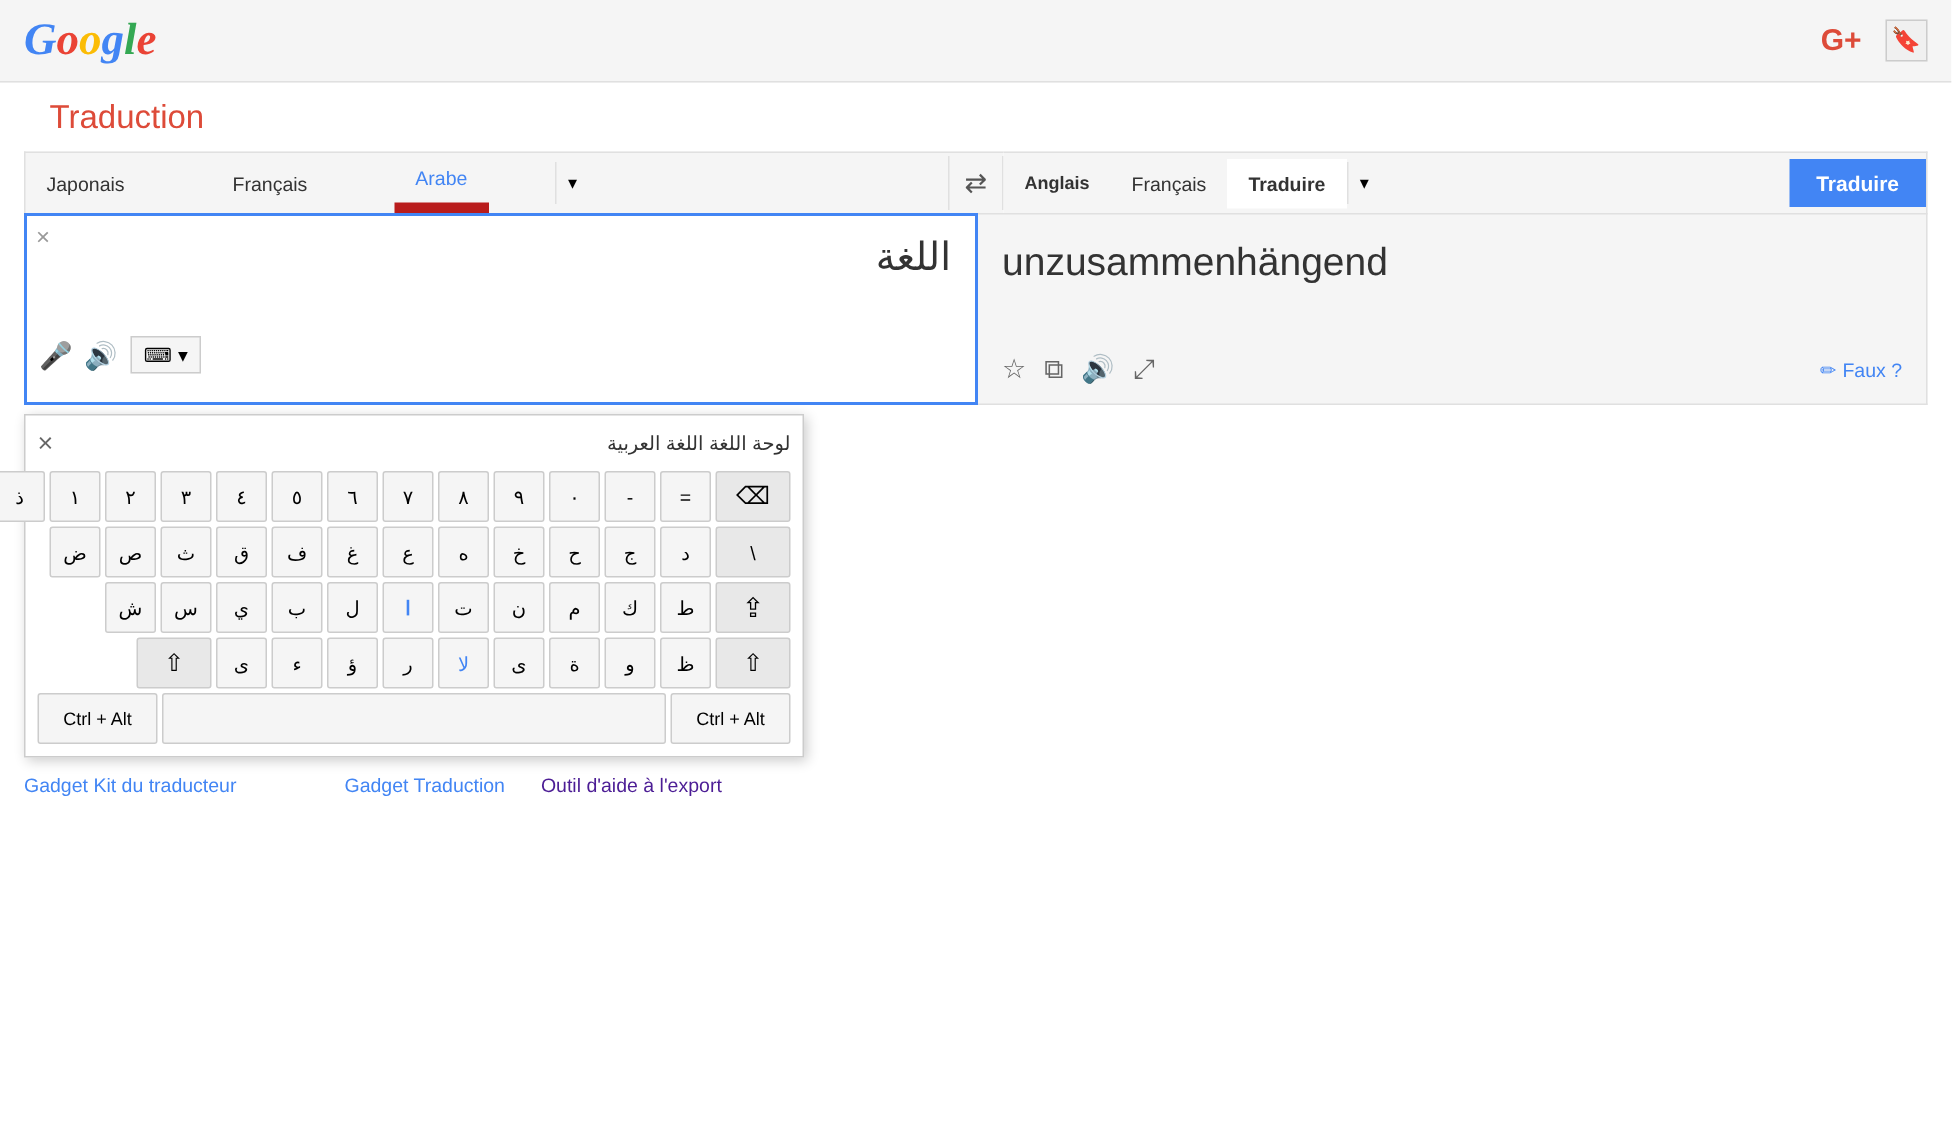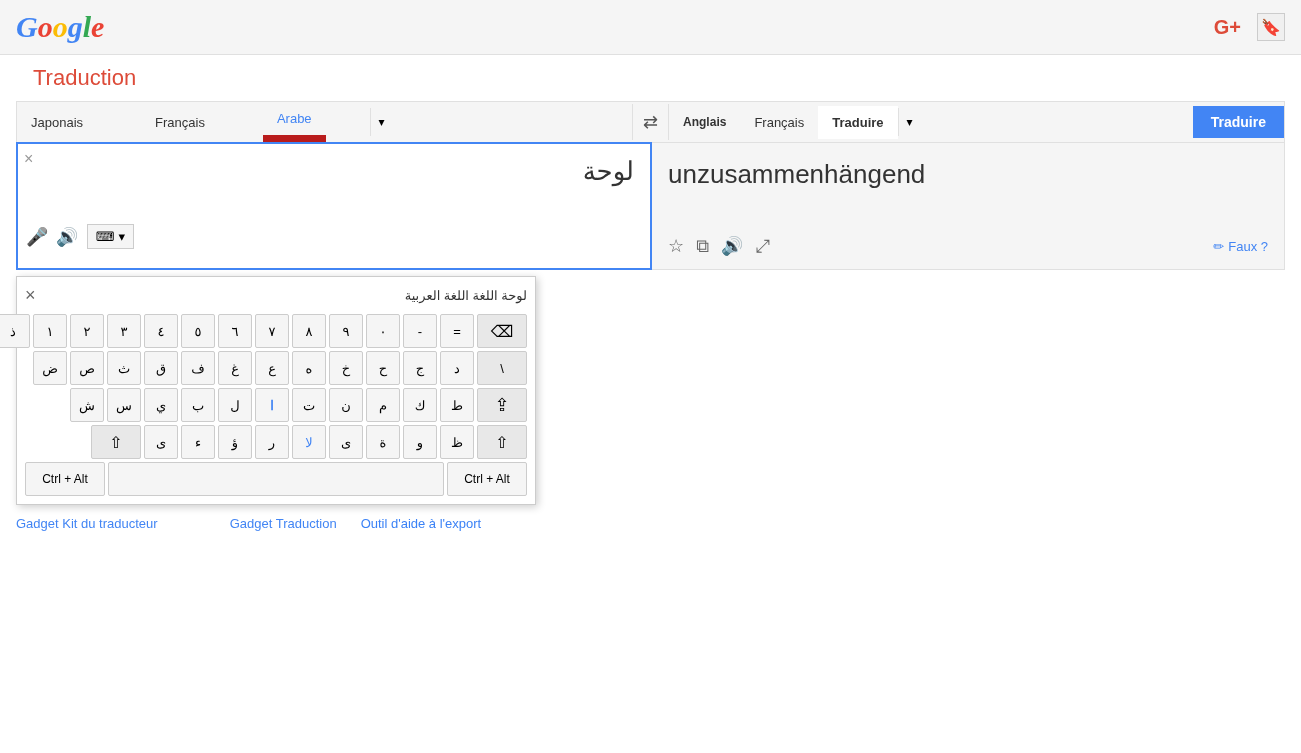--- a/index.html
+++ b/index.html
@@ -47,21 +47,21 @@
       <button style="padding:9px 14px;border:none;background:#fff;cursor:pointer;font-size:13px;color:#333;font-weight:bold;">Traduire</button>
       <button style="padding:7px 8px;border:none;border-left:1px solid #e0e0e0;background:transparent;cursor:pointer;font-size:12px;">▾</button>
       <button style="margin-left:auto;padding:8px 18px;background:#4285F4;color:#fff;border:none;cursor:pointer;font-size:14px;font-weight:bold;">Traduire</button>
     </div>
   </div>
 
   <div style="display:flex;flex-direction:row;">
 
     <div style="flex:1;border:2px solid #4285F4;padding:8px;position:relative;min-height:120px;background:#fff;">
       <button style="position:absolute;top:6px;left:6px;border:none;background:transparent;cursor:pointer;font-size:16px;color:#999;">×</button>
-      <div style="text-align:right;font-size:26px;color:#333;padding:4px 8px;direction:rtl;min-height:60px;">لوحة</div>
+      <div style="text-align:right;font-size:26px;color:#333;padding:4px 8px;direction:rtl;min-height:60px;">اللغة</div>
       <div style="display:flex;align-items:center;padding:4px 0;gap:8px;margin-top:8px;">
         <button style="border:none;background:transparent;cursor:pointer;font-size:18px;color:#666;">🎤</button>
         <button style="border:none;background:transparent;cursor:pointer;font-size:18px;color:#666;">🔊</button>
         <button style="display:flex;align-items:center;padding:4px 8px;border:1px solid #ccc;background:#f5f5f5;cursor:pointer;font-size:13px;gap:4px;">
           <span>⌨</span>
           <span>▾</span>
         </button>
       </div>
     </div>
 
@@ -153,14 +153,14 @@
       <button style="flex:1;height:34px;border:1px solid #ccc;background:#f5f5f5;cursor:pointer;border-radius:2px;"></button>
       <button style="min-width:80px;height:34px;border:1px solid #ccc;background:#f5f5f5;cursor:pointer;font-size:12px;display:flex;align-items:center;justify-content:center;border-radius:2px;">Ctrl + Alt</button>
     </div>
   </div>
 
 </div>
 
 <div style="display:flex;gap:24px;padding:16px 16px;margin-top:230px;">
   <a style="color:#4285F4;text-decoration:none;font-size:13px;cursor:pointer;">Gadget Kit du traducteur</a>
   <a style="color:#4285F4;text-decoration:none;font-size:13px;cursor:pointer;margin-left:48px;">Gadget Traduction</a>
-  <a style="color:#3b82f6;text-decoration:none;font-size:13px;cursor:pointer;">Outil d'aide à l'export</a>
+  <a style="color:#4c1d95;text-decoration:none;font-size:13px;cursor:pointer;">Outil d'aide à l'export</a>
 </div>
 
 </body></html>

